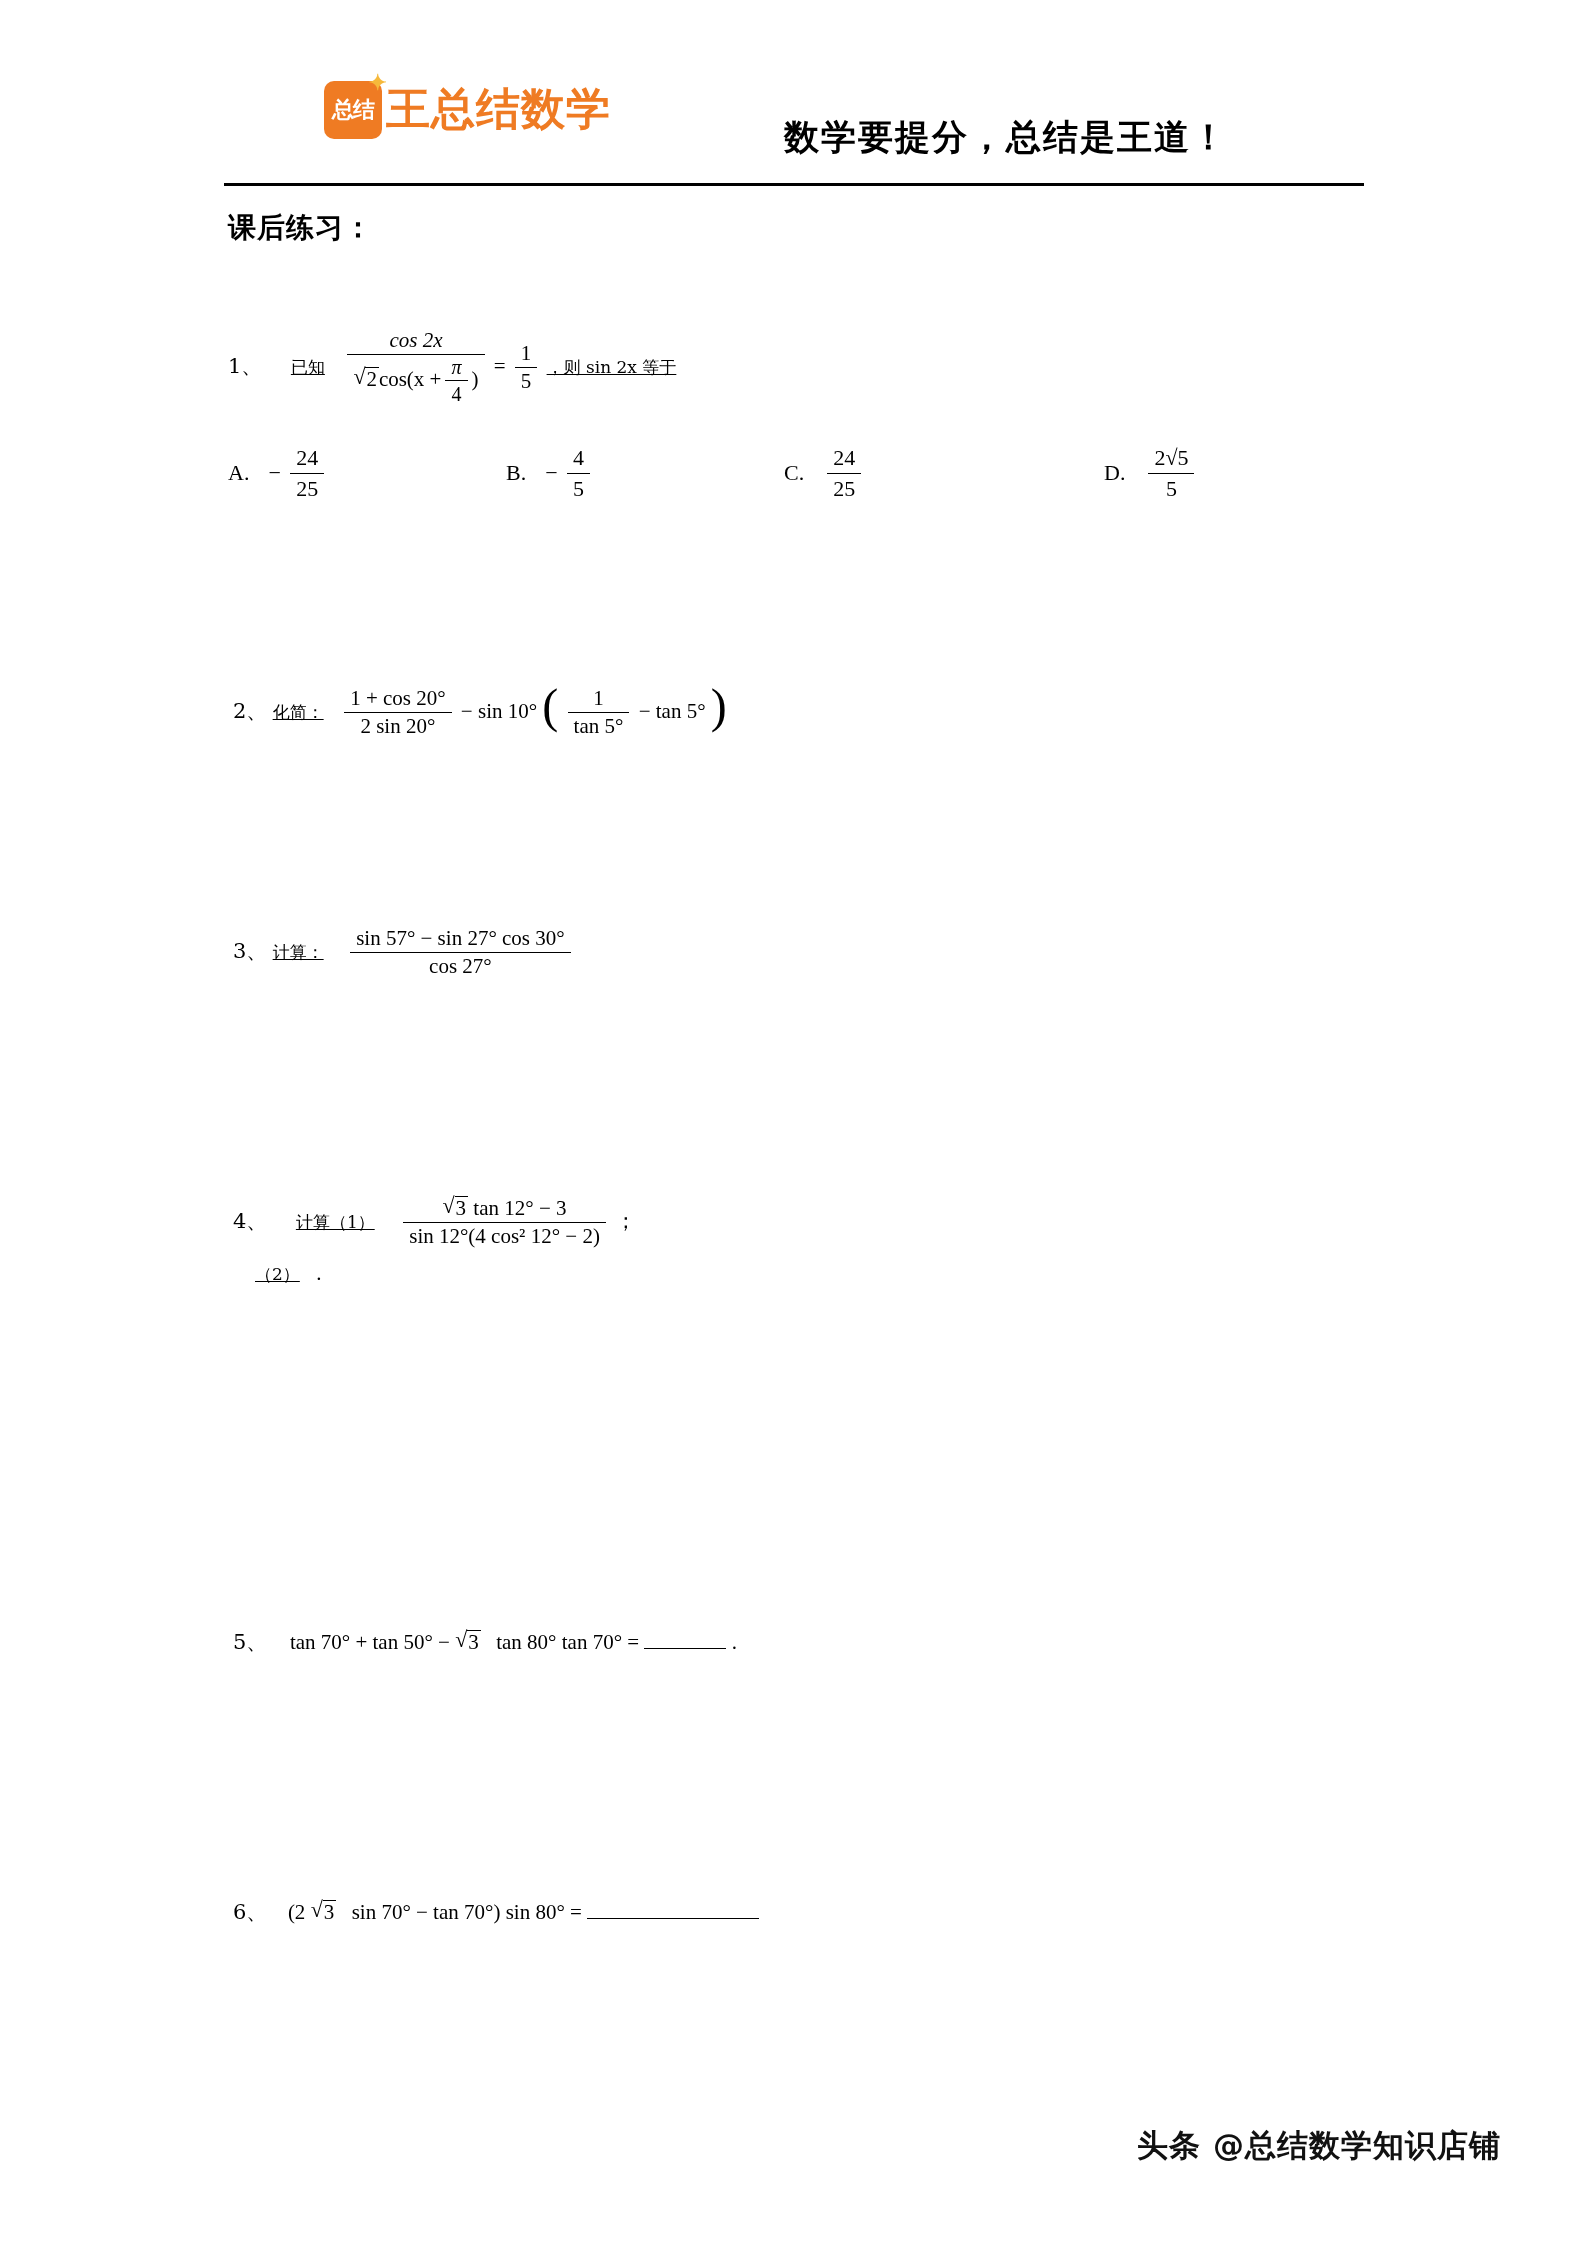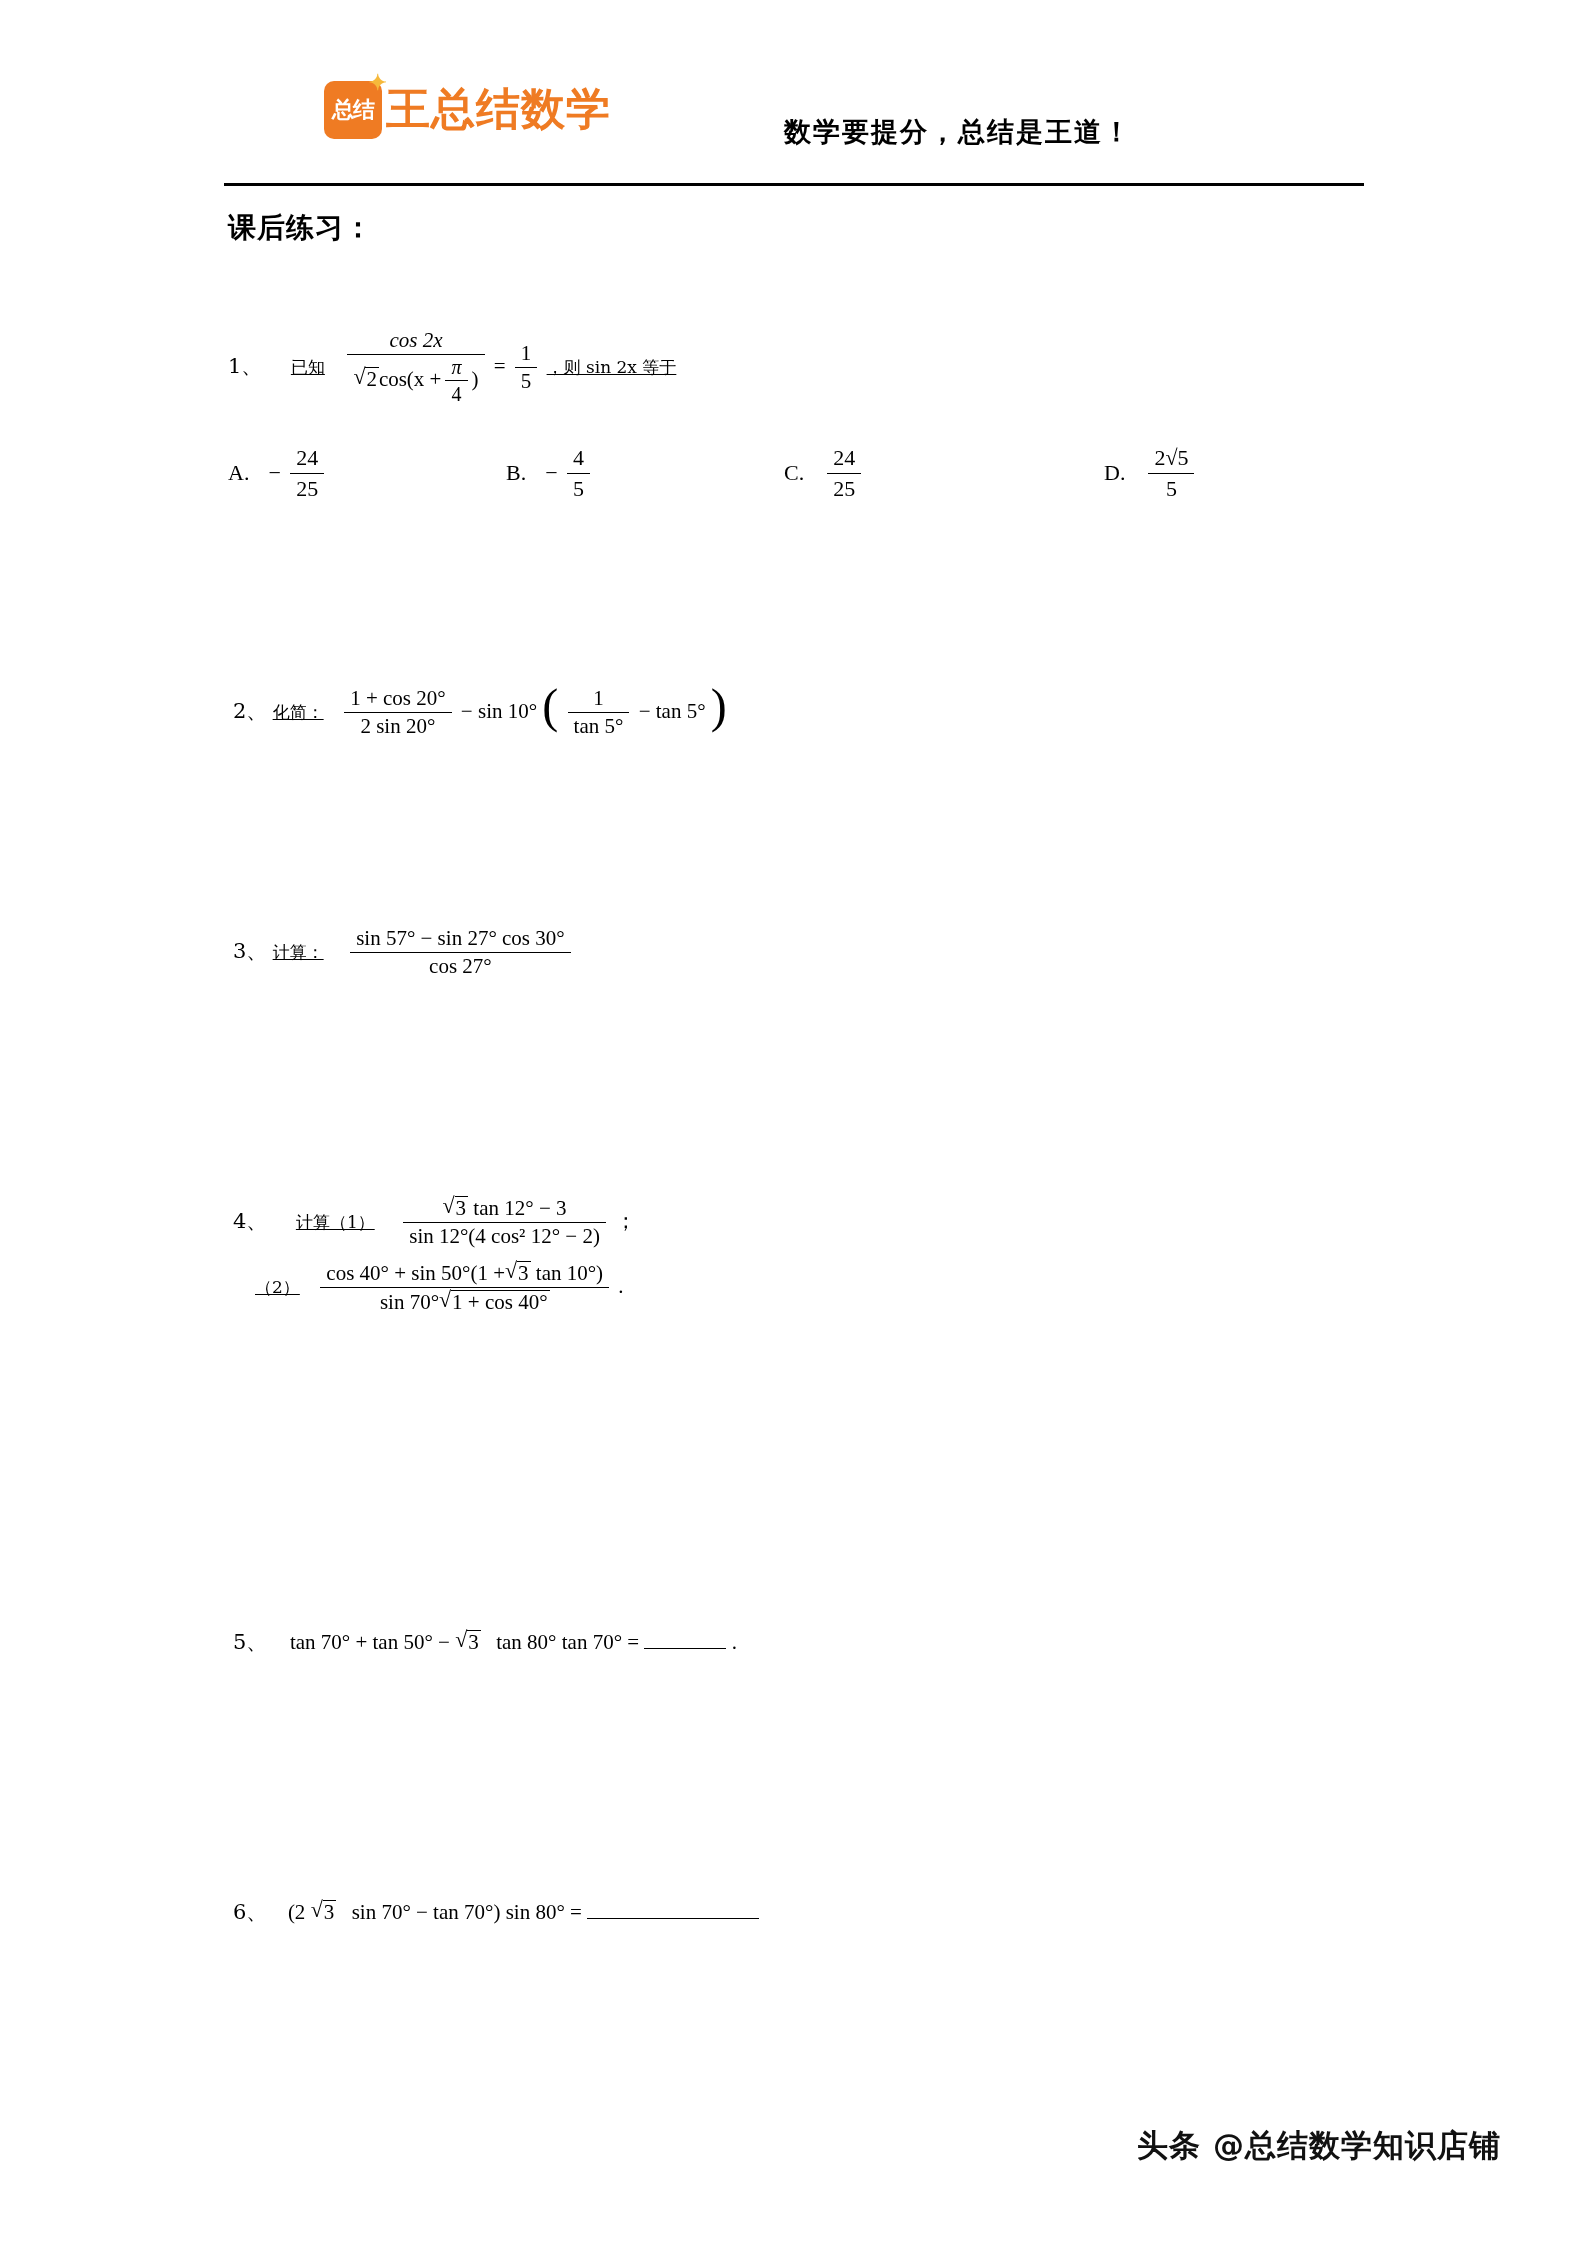--- a/index.html
+++ b/index.html
@@ -60,21 +60,21 @@
     font-family: "DejaVu Sans", sans-serif;
     font-size: 44px;
     font-weight: bold;
     letter-spacing: 1px;
   }
   .slogan {
     position: absolute;
     left: 560px;
     top: 42px;
     font-family: "DejaVu Serif", serif;
-    font-size: 27px;
+    font-size: 35px;
     font-weight: bold;
     letter-spacing: 2px;
     white-space: nowrap;
   }
   .header-rule {
     position: absolute;
     left: 224px;
     top: 183px;
     width: 1140px;
     height: 3px;
@@ -318,24 +318,20 @@
   <span class="frac">
     <span class="num mathrm"><span class="sqrt"><span class="rad">3</span></span> <span>tan 12° − 3</span></span>
     <span class="den mathrm">sin 12°(4 cos² 12° − 2)</span>
   </span>
   <span class="mathrm">；</span>
 </div>
 
 <div class="qrow" style="left:255px; top:1262px;">
   <span class="cn">（2）</span>
   <span style="display:inline-block;width:6px"></span>
-  <span class="frac">
-    <span class="num mathrm"><span>cos 40° + sin 50°(1 +</span><span class="sqrt"><span class="rad">3</span></span> <span>tan 10°)</span></span>
-    <span class="den mathrm"><span>sin 70°</span><span class="sqrt"><span class="rad">1 + cos 40°</span></span></span>
-  </span>
   <span class="mathrm">.</span>
 </div>
 
 <div class="qrow" style="left:233px; top:1630px;">
   <span class="qnum">5、</span>
   <span style="display:inline-block;width:12px"></span>
   <span class="mathrm">tan 70° + tan 50° −</span>
   <span class="sqrt"><span class="rad mathrm">3</span></span>
   <span style="display:inline-block;width:5px"></span>
   <span class="mathrm">tan 80° tan 70° =</span>

